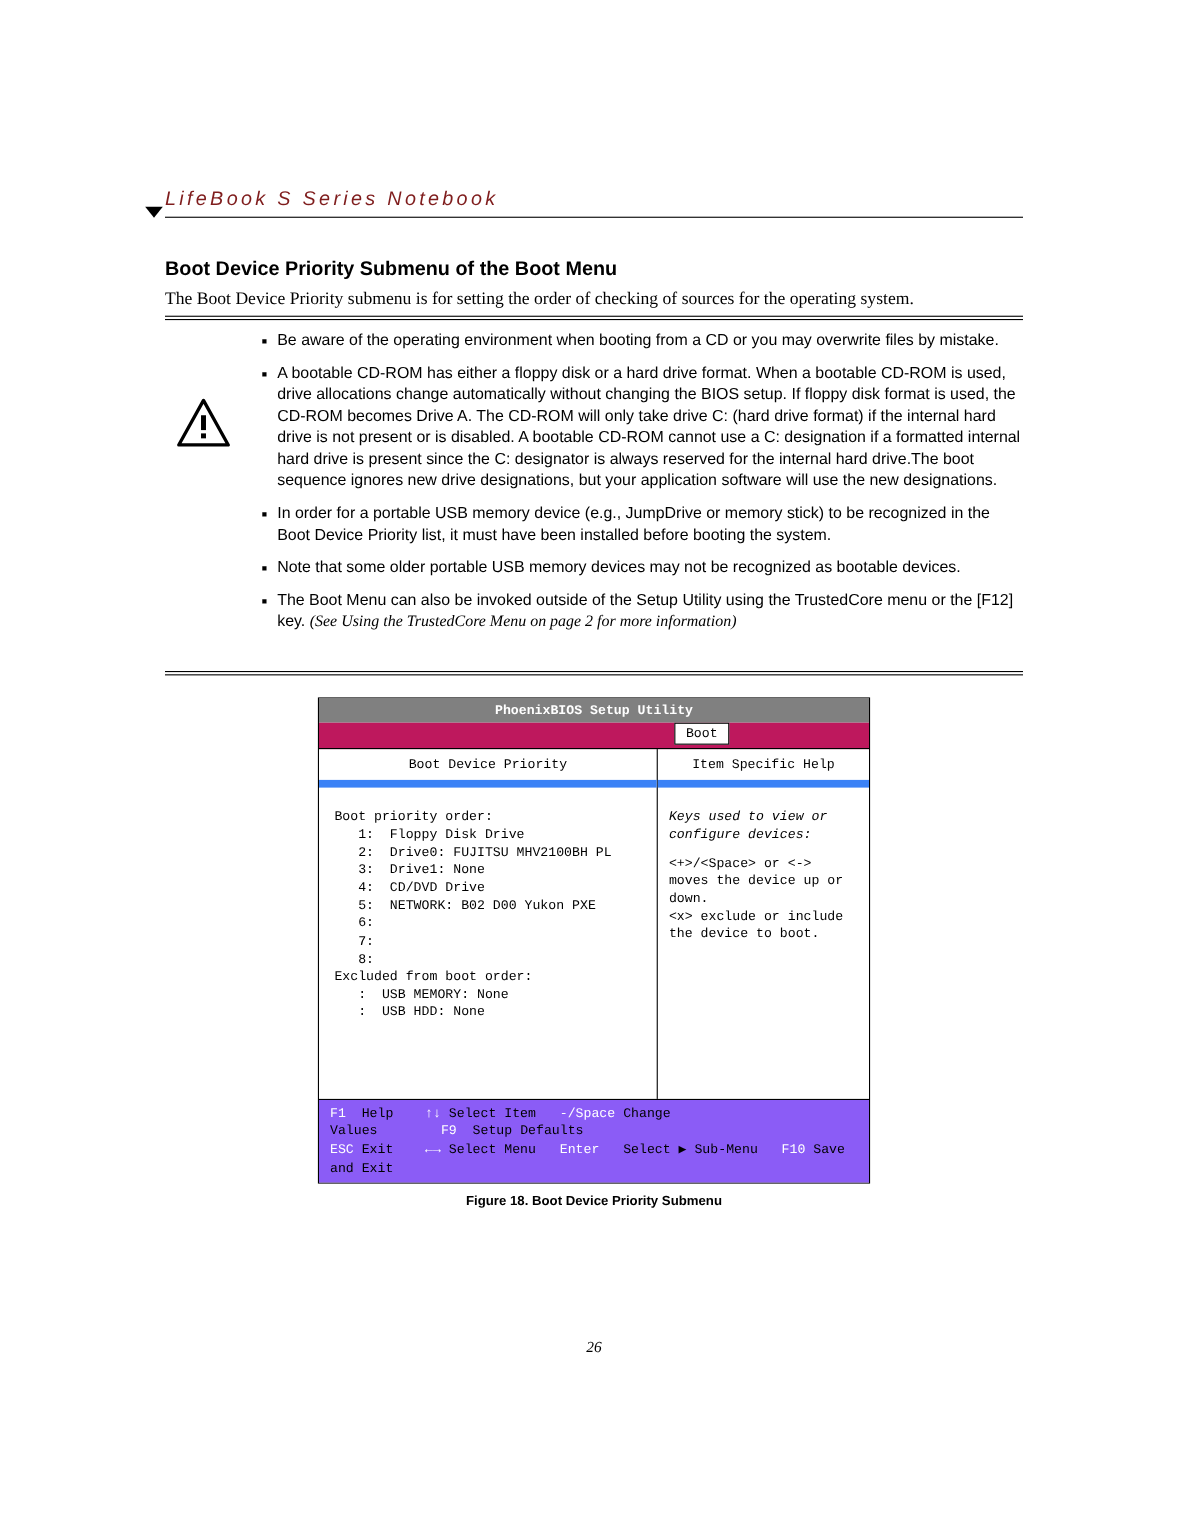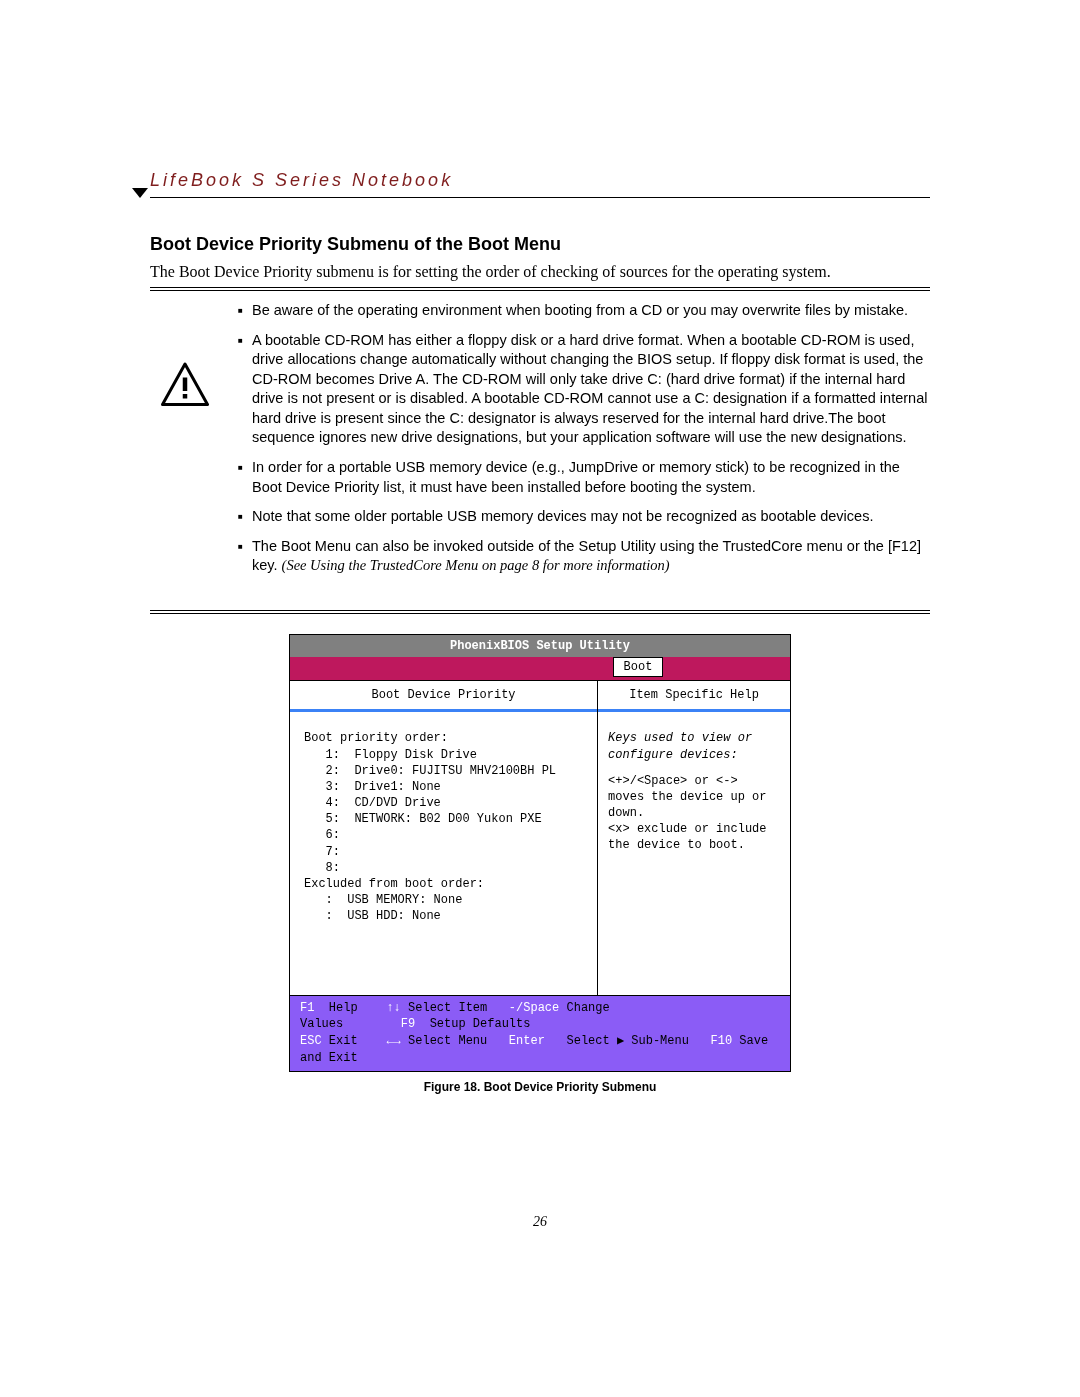--- a/index.html
+++ b/index.html
@@ -134,21 +134,21 @@
   .bios-left {
     flex: 1.6;
     border-right: 1px solid #000;
   }
   .bios-right {
     flex: 1;
   }
   .bios-head {
     text-align: center;
     padding: 6px 0;
-    border-bottom: 3px solid #3b82f6;
+    border-bottom: 7px solid #3b82f6;
   }
   .bios-content {
     padding: 18px 14px 70px 14px;
     white-space: pre;
   }
   .bios-right .bios-content {
     white-space: normal;
     padding: 18px 10px 10px 10px;
   }
   .bios-footer {
@@ -196,21 +196,21 @@
         <rect x="29" y="44" width="6" height="6" fill="#000"></rect>
       </svg>
     </div>
     <div class="bullets">
       <ul>
         <li><span>Be aware of the operating environment when booting from a CD or you may overwrite files by mistake.</span></li>
         <li><span>A bootable CD-ROM has either a floppy disk or a hard drive format. When a bootable CD-ROM is used, drive allocations change automatically without changing the BIOS setup. If floppy disk format is used, the CD-ROM becomes Drive A. The CD-ROM will only take drive C: (hard drive format) if the internal hard drive is not present or is disabled. A bootable CD-ROM cannot use a C: designation if a formatted internal hard drive is present since the C: designator is always reserved for the internal hard drive.The boot sequence ignores new drive designations, but your application software will use the new designations.</span></li>
         <li><span>In order for a portable USB memory device (e.g., JumpDrive or memory stick) to be recognized in the Boot Device Priority list, it must have been installed before booting the system.</span></li>
         <li><span>Note that some older portable USB memory devices may not be recognized as bootable devices.</span></li>
         <li>
-          <span>The Boot Menu can also be invoked outside of the Setup Utility using the TrustedCore menu or the [F12] key. </span><em>(See Using the TrustedCore Menu on page 8 for more information)</em>
+          <span>The Boot Menu can also be invoked outside of the Setup Utility using the TrustedCore menu or the [F12] key. </span><em>(See Using the TrustedCore Menu on page 2 for more information)</em>
         </li>
       </ul>
     </div>
   </div>
 
   <div class="bios-box">
     <div class="bios-title">PhoenixBIOS Setup Utility</div>
     <div class="bios-tabs">
       <span class="bios-tab">Boot</span>
     </div>

